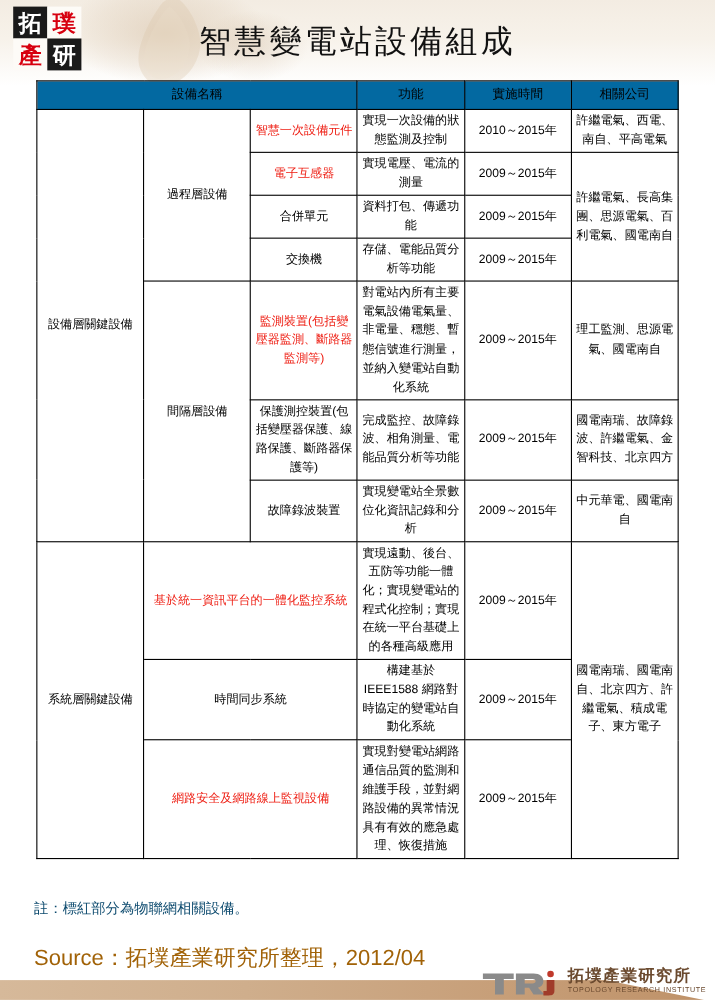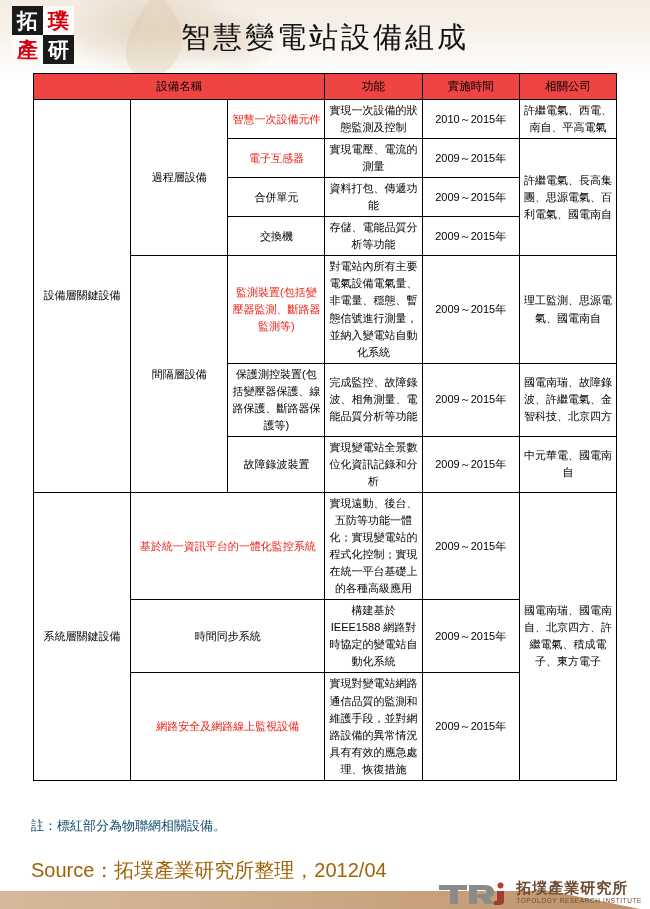--- a/index.html
+++ b/index.html
@@ -80,21 +80,21 @@
   #equipment-table th,
   #equipment-table td {
     border: 1px solid #000000;
     text-align: center;
     vertical-align: middle;
     padding: 2px 3px;
     line-height: 1.55;
     font-weight: normal;
   }
   #equipment-table thead th {
-    background: #ef4444;
+    background: #0369a1;
     height: 23px;
     padding: 1px 2px;
     font-size: 11.5px;
   }
   td.group-cell { width: 46px; }
   td.layer-cell { width: 52px; }
   td.name-cell  { width: 127px; }
   td.func-cell  { width: 159px; }
   td.time-cell  { width: 88px; }
   td.comp-cell  { width: 112px; }
@@ -136,21 +136,21 @@
     height: 30px;
     display: flex;
     align-items: flex-end;
     gap: 5px;
   }
   #tri-wordmark {
     position: relative;
     width: 74px; height: 26px;
   }
   #tri-cn {
-    font-family: Liberation Serif, serif;
+    font-family: Liberation Mono, monospace;
     font-weight: bold;
     font-size: 15px;
     color: #6b4a2f;
     letter-spacing: 1px;
     line-height: 1;
   }
   #tri-en {
     font-size: 6.5px;
     color: #6b4a2f;
     letter-spacing: 0.6px;

